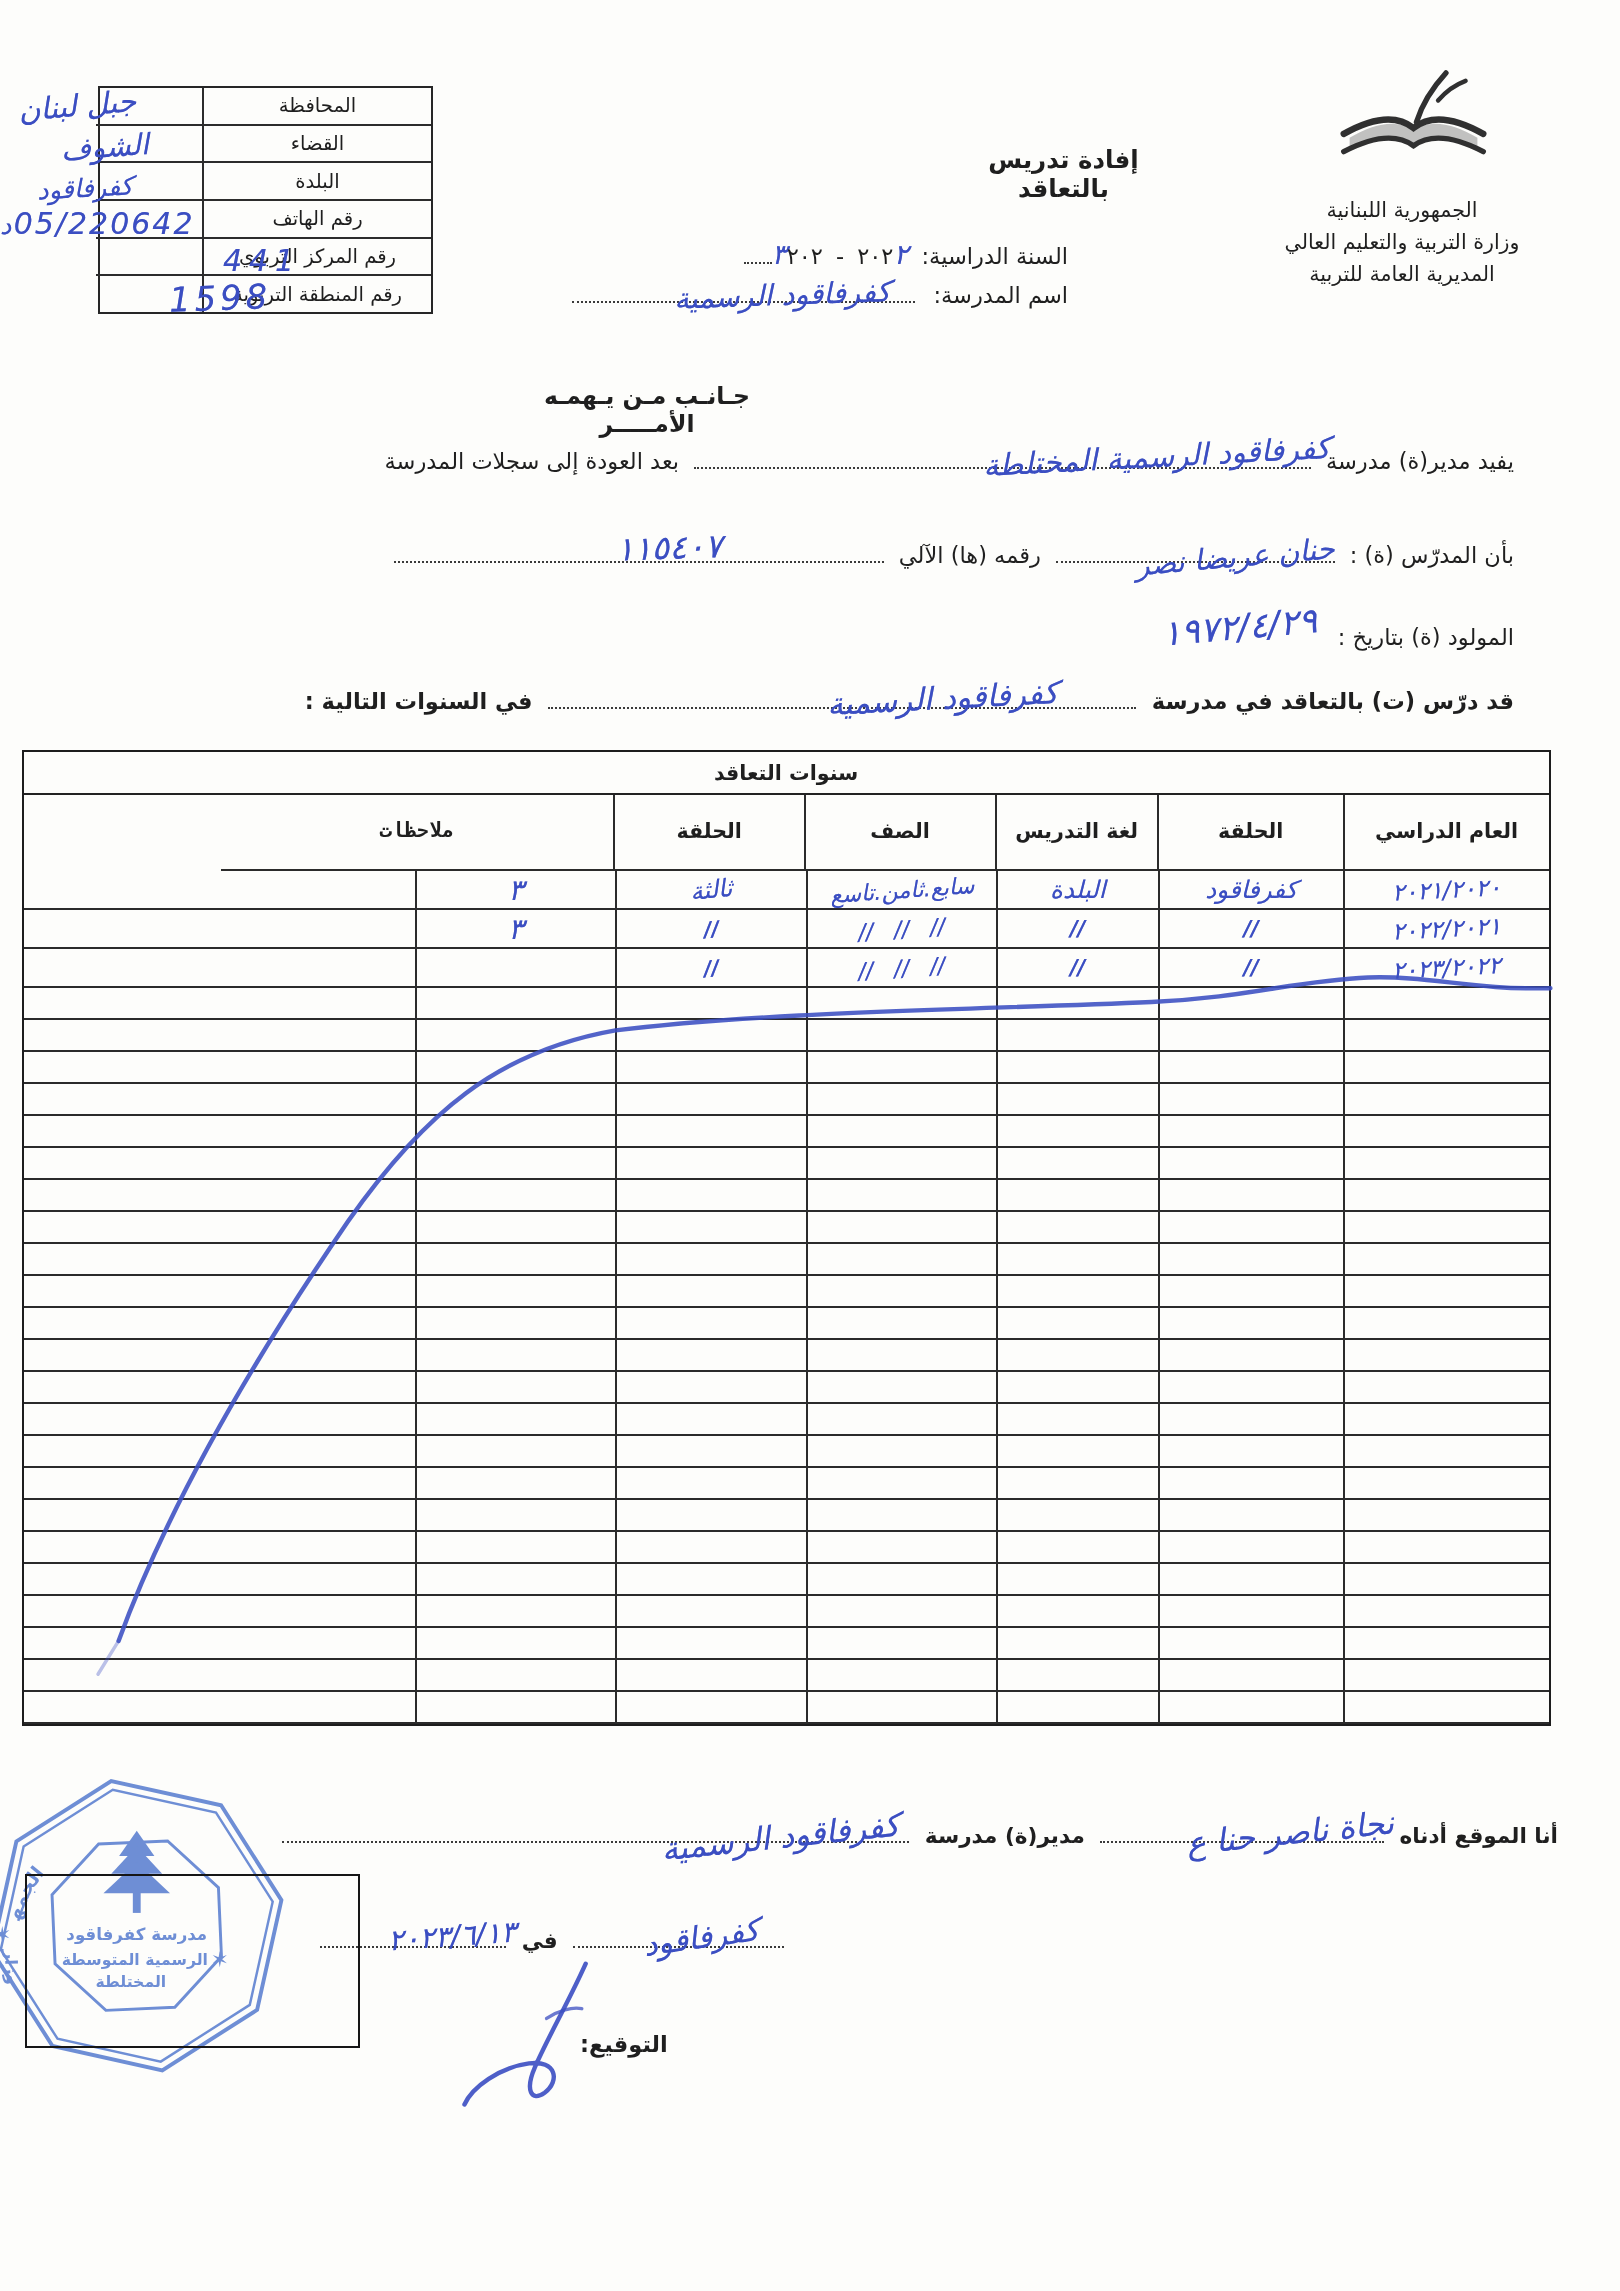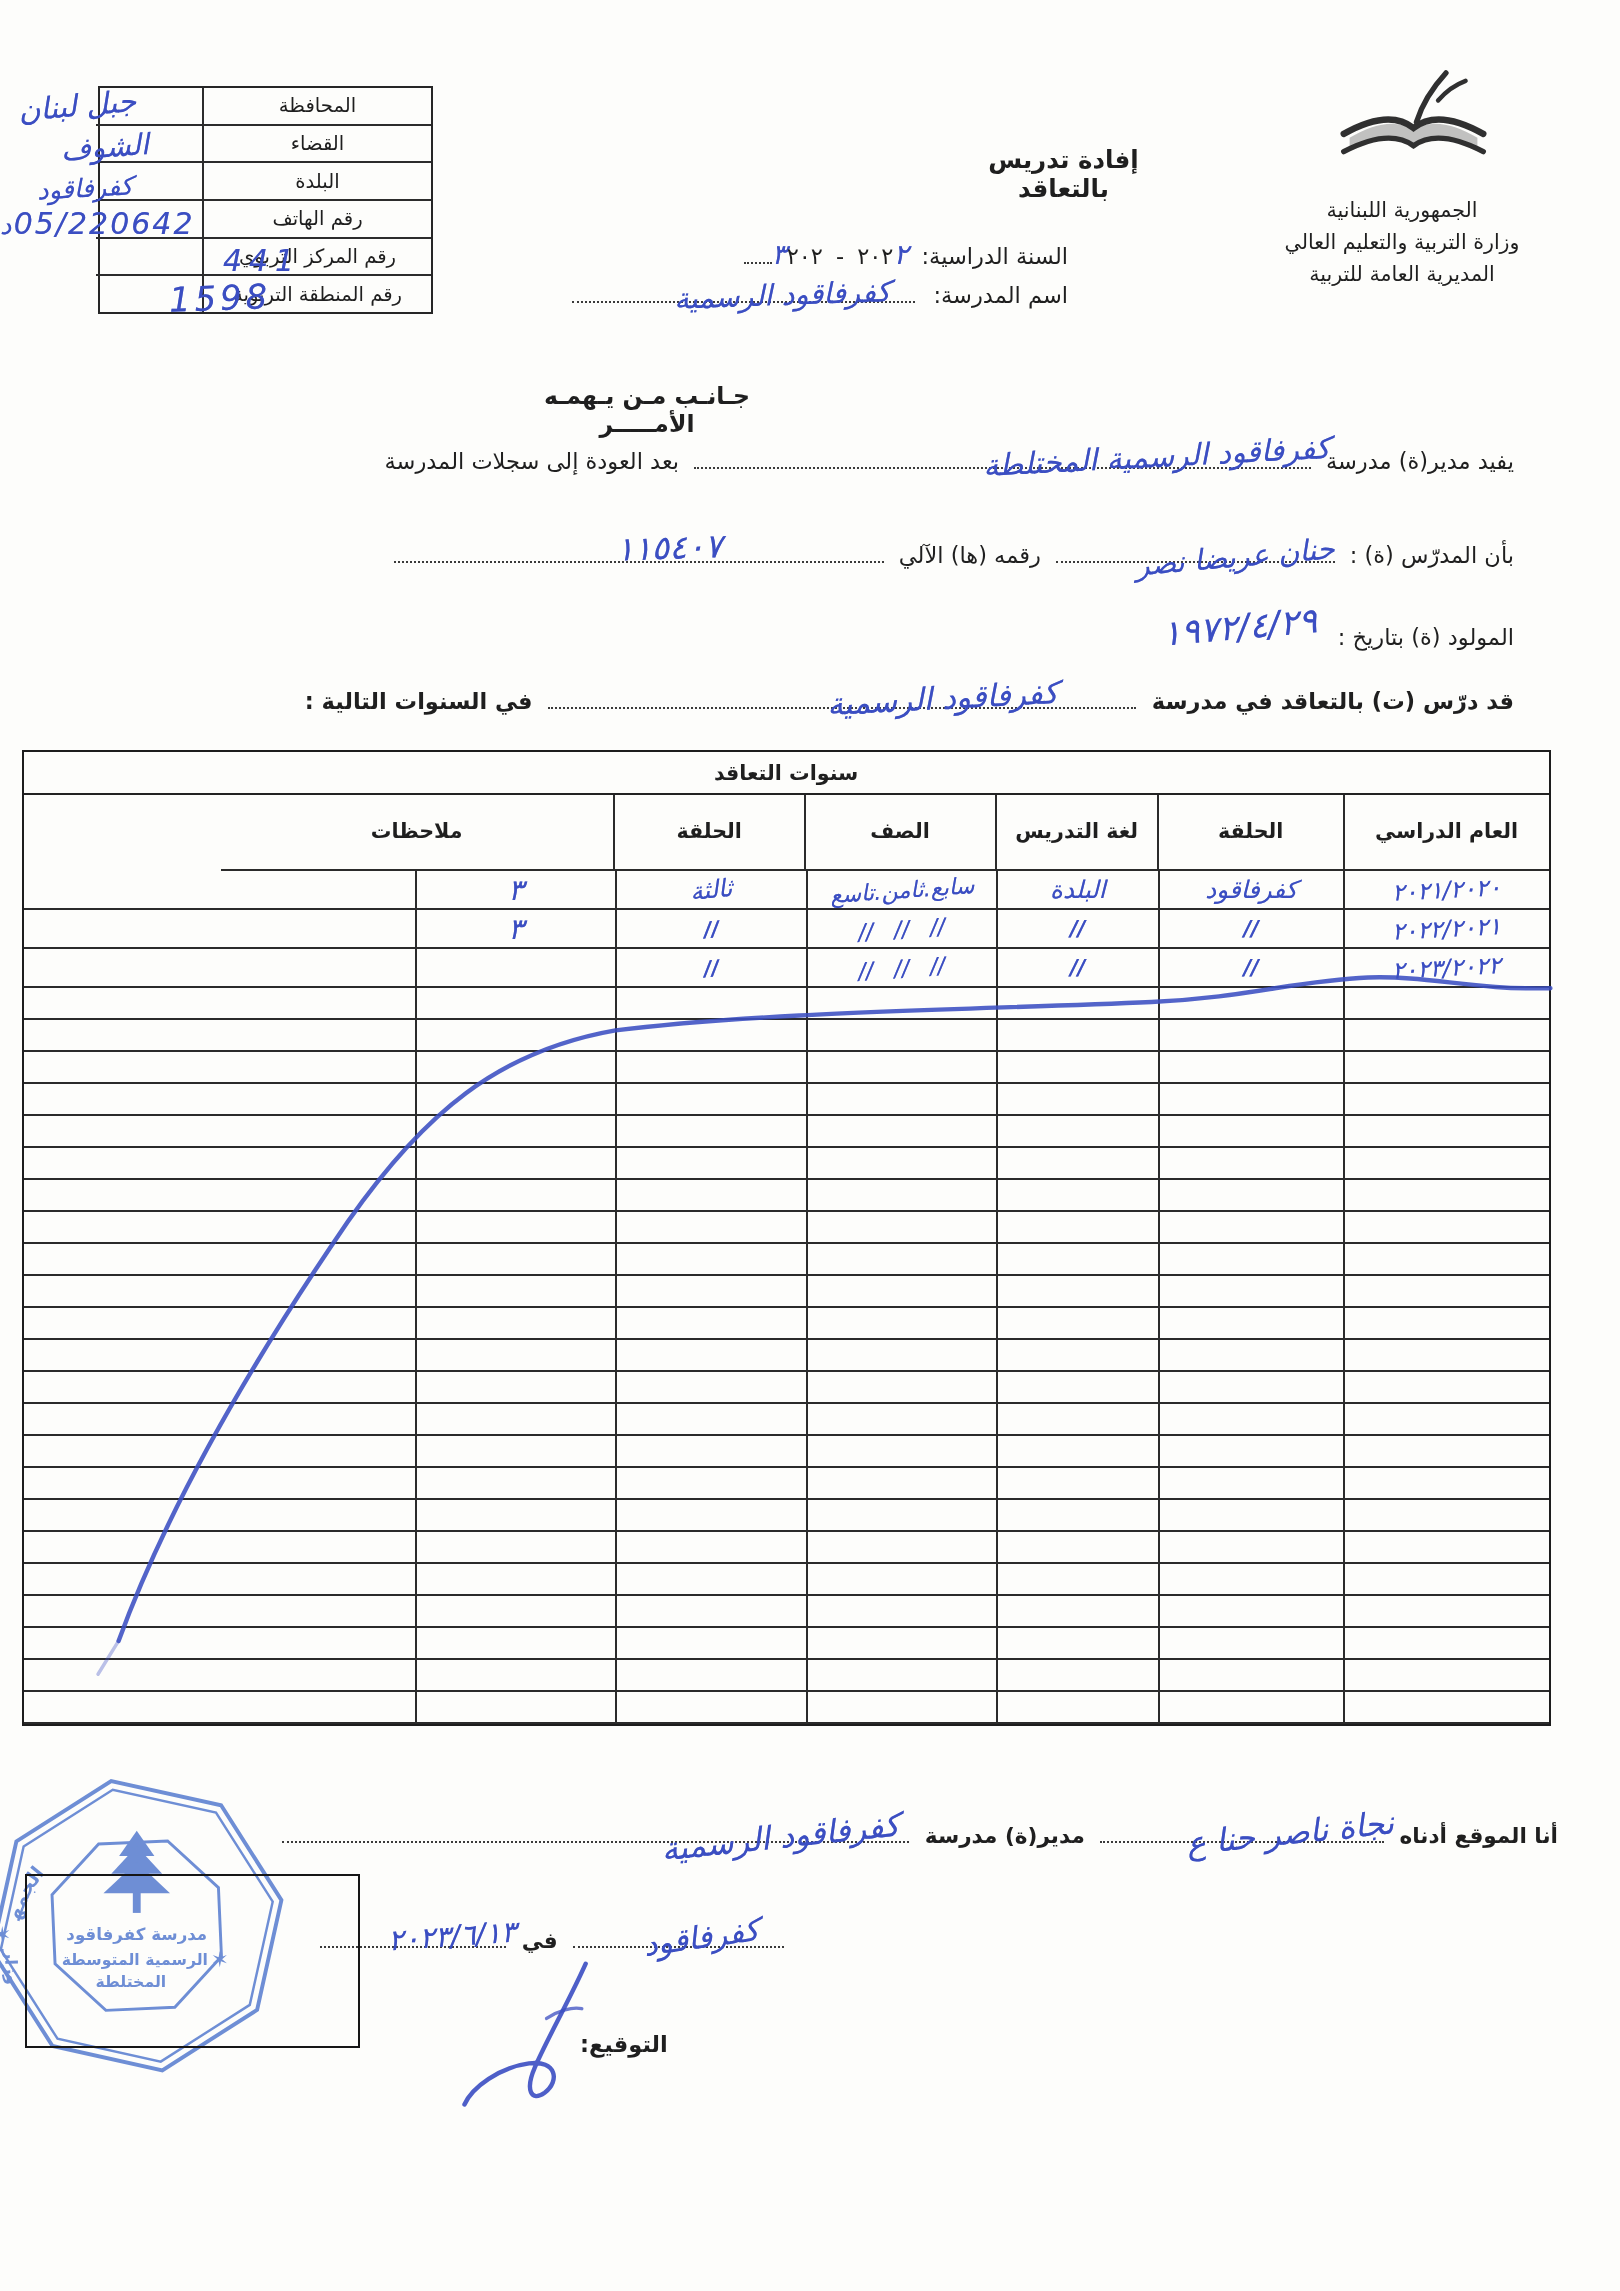--- a/index.html
+++ b/index.html
@@ -30,21 +30,21 @@
   #info-table .cell.last{border-bottom:none;text-align:center;}
   
   #contract-table{position:absolute;left:21.6px;top:750px;width:1529px;
       border:2.5px solid #1d1d1d;box-sizing:border-box;direction:rtl;background:transparent;}
   .ct-title{height:41px;border-bottom:2px solid #222;display:flex;align-items:center;
       justify-content:center;font-weight:bold;font-size:20.6px;}
   .ct-row{display:flex;flex-direction:row;direction:rtl;}
   .ct-cell{border-inline-end:2px solid #2b2b2b;border-bottom:2px solid #2b2b2b;
       box-sizing:border-box;display:flex;align-items:center;justify-content:center;
       overflow:visible;position:relative;}
-  .ct-cell:last-child{border-inline-end:none;}
+  .ct-cell:last-child{border-inline-end:none;font-family:Liberation Mono, monospace;}
   .ct-head{font-weight:bold;font-size:20.6px;text-align:center;line-height:1.25;
       padding:2px 3.9px;white-space:normal;}
   .ct-hw{font-size:24.5px;}
   svg{overflow:visible;}
 </style>
 </head>
 <body>
 
 <div id="page">
 

